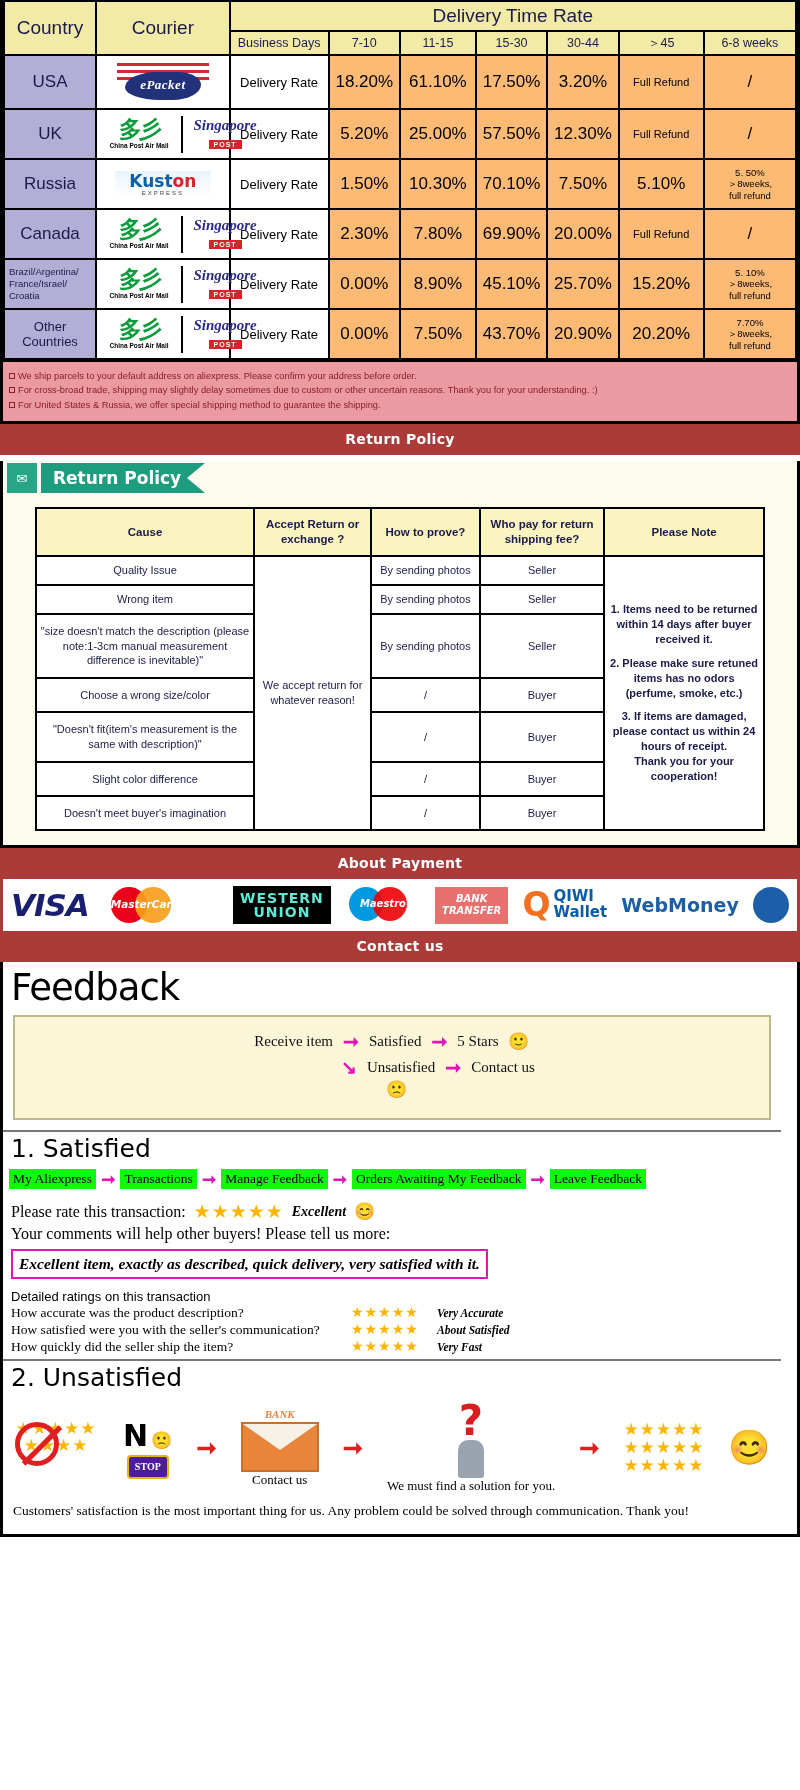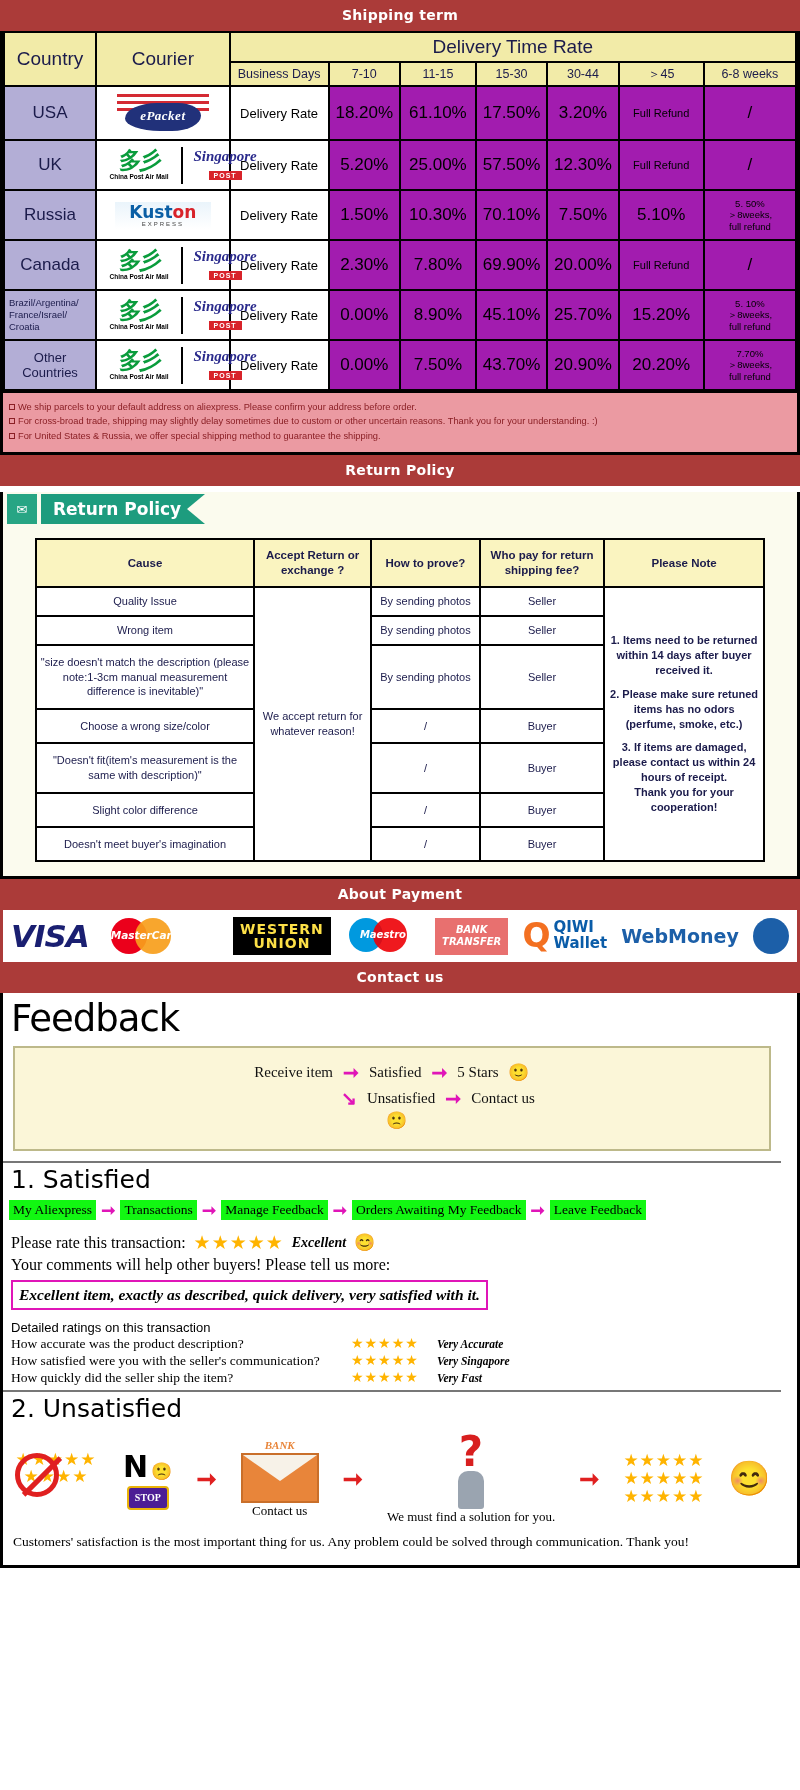--- a/index.html
+++ b/index.html
@@ -35,21 +35,21 @@
   }
   .hdr-yellow { background:#f2eba8; color:#1b1b4b; font-weight:normal; }
   .th-country { font-size:19px; height:50px; }
   .th-courier { font-size:19px; }
   .th-dtr { font-size:19px; padding:3px 0; }
   .th-sub { font-size:12.5px; height:24px; padding:2px 1px; }
   .c-country { background:#b3aed6; color:#1b1b4b; font-size:17px; }
   .c-country.small { font-size:9.5px; text-align:left; padding-left:4px; line-height:1.25; }
   .c-courier { background:#fff; padding:2px;margin-top:26px; }
   .c-rate { background:#fff; font-size:13px; }
-  .c-val { background:#a21caf; font-size:17px; }
+  .c-val { background:#fdba74; font-size:17px; }
   .c-val.tiny { font-size:11px; }
   .c-val.multi { font-size:9.5px; line-height:1.2; }
   .row-h { height:50px; }
 
   
   .logo-row { display:flex; width:100%; height:100%; }
   .logo-half { flex:1; display:flex; align-items:center; justify-content:center;
                flex-direction:column; border-right:2px solid #000; padding:2px 0; }
   .logo-half:last-child { border-right:none; }
 
@@ -131,21 +131,21 @@
   .pay-strip > div { flex:0 0 auto; display:flex; align-items:center; justify-content:center; }
   .visa { font-family:"DejaVu Sans", sans-serif; font-style:italic; font-weight:bold;
           font-size:31px; color:#1a1f71; letter-spacing:-1px; }
   .mc { position:relative; width:84px; height:40px; }
   .mc .c1, .mc .c2 { position:absolute; top:2px; width:36px; height:36px; border-radius:50%; }
   .mc .c1 { left:8px; background:#eb001b; }
   .mc .c2 { left:32px; background:#f79e1b; opacity:.92; }
   .mc .lbl { position:absolute; left:0; right:0; top:13px; text-align:center; color:#fff;
              font-size:10.5px; font-weight:bold; font-style:italic;
              font-family:"DejaVu Sans", sans-serif; }
-  .wu { background:#000; color:#fde047; font-weight:bold; font-size:14px; line-height:1.0;
+  .wu { background:#000; color:#5eead4; font-weight:bold; font-size:14px; line-height:1.0;
         padding:5px 7px; text-align:center; font-family:"DejaVu Sans", sans-serif;
         letter-spacing:1px;margin-left:32px; }
   .maestro { position:relative; width:76px; height:38px; }
   .maestro .c1, .maestro .c2 { position:absolute; top:1px; width:34px; height:34px; border-radius:50%; }
   .maestro .c1 { left:4px; background:#0099df; }
   .maestro .c2 { left:28px; background:#ed0006; opacity:.9; }
   .maestro .lbl { position:absolute; left:0; right:0; top:12px; text-align:center; color:#fff;
                   font-size:10px; font-weight:bold; font-style:italic;
                   font-family:"DejaVu Sans", sans-serif; }
   .bank { background:#e8706f; color:#fff; font-weight:bold; font-style:italic; font-size:10px;
@@ -223,21 +223,20 @@
   .goldblock { color:#ffb400; font-size:17px; line-height:1.05; letter-spacing:1px; }
   .smiley-big { font-size:34px; }
   .closing { padding:8px 10px 4px 10px; font-family:"Liberation Serif", serif;
              font-size:13.5px; line-height:1.35; }
 </style>
 </head>
 <body>
 
 <div class="page">
 
-  <div class="banner">Shipping term</div>
 
   <div class="ship-wrap">
     <table class="ship">
       <colgroup>
         <col style="width:80px">
           <col style="width:116px">
           <col style="width:86px">
         <col style="width:62px">
           <col style="width:66px">
           <col style="width:62px">
@@ -591,21 +590,21 @@
 
     <div class="detail-head">Detailed ratings on this transaction</div>
     <div class="drow">
       <span class="q">How accurate was the product description?</span>
       <span class="s">★★★★★</span>
       <span class="v">Very Accurate</span>
     </div>
     <div class="drow">
       <span class="q">How satisfied were you with the seller's communication?</span>
       <span class="s">★★★★★</span>
-      <span class="v">Very Singapore</span>
+      <span class="v">About Satisfied</span>
     </div>
     <div class="drow">
       <span class="q">How quickly did the seller ship the item?</span>
       <span class="s">★★★★★</span>
       <span class="v">Very Fast</span>
     </div>
 
     <div class="sec-h">2. Unsatisfied</div>
 
     <div class="unsat-row">

